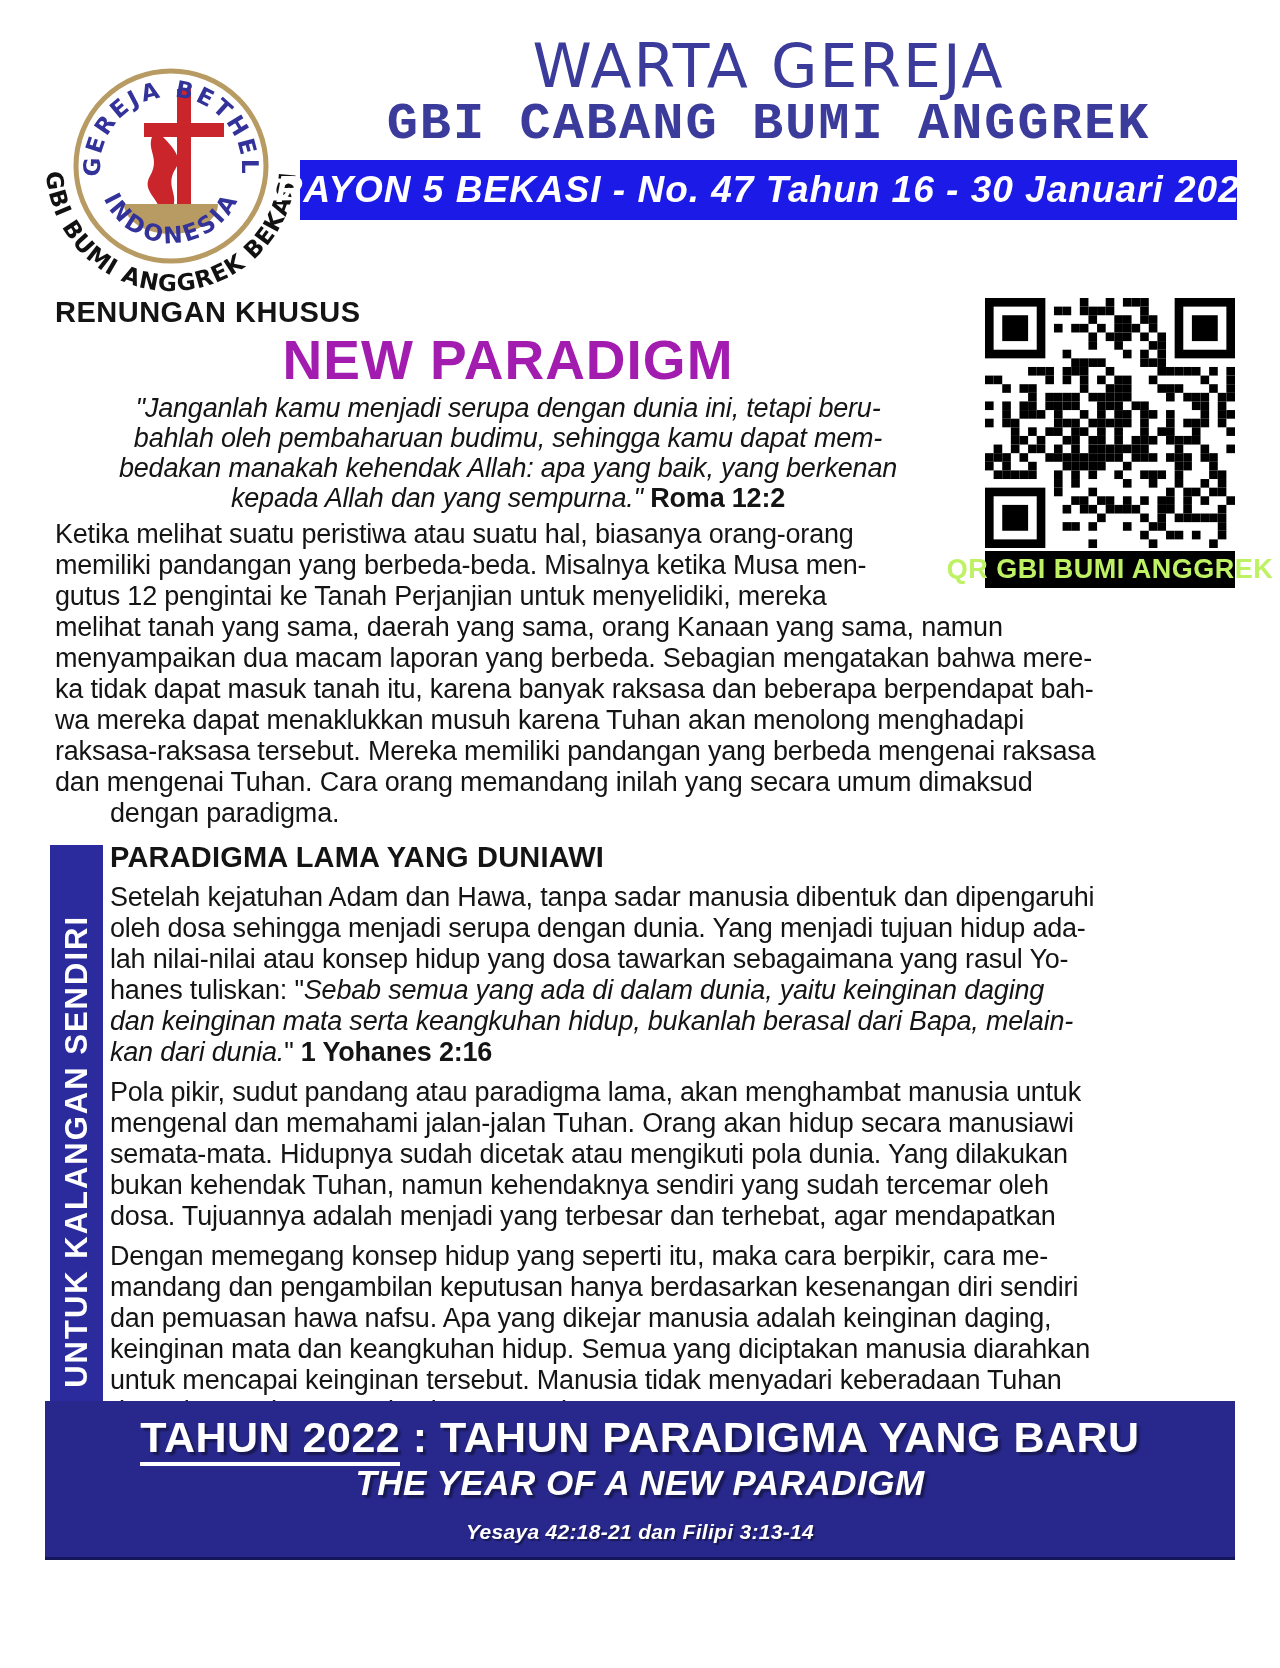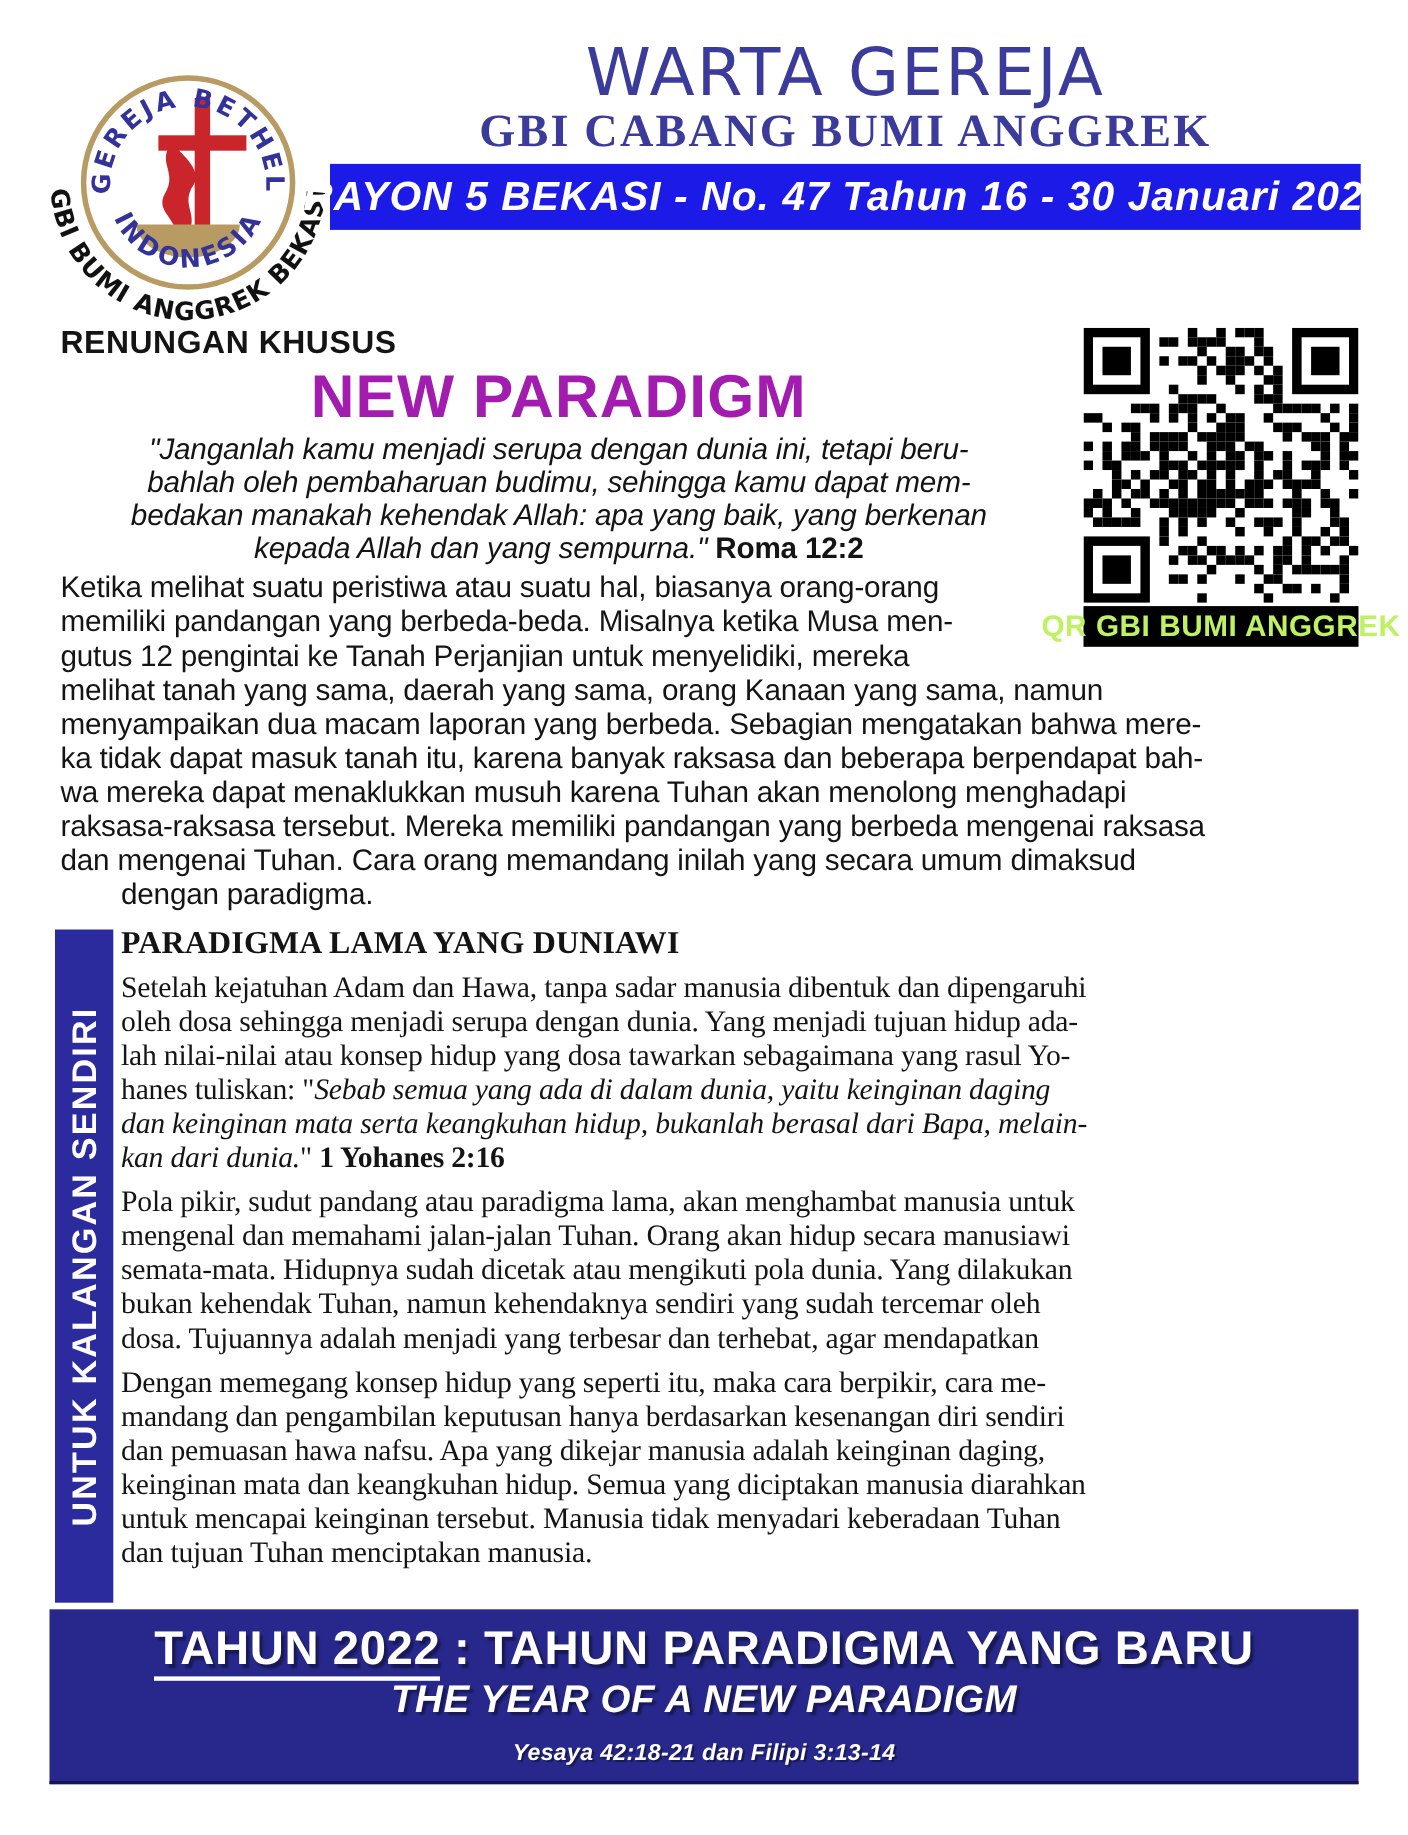--- a/index.html
+++ b/index.html
@@ -9,21 +9,21 @@
   }
   
   .masthead{position:relative;height:286px;}
   .logo-wrap{position:absolute;left:38px;top:44px;width:264px;height:270px;}
   .masthead-right{position:absolute;left:300px;right:43px;top:36px;text-align:center;}
   .paper-title{
     font-family:"DejaVu Sans",sans-serif;font-weight:400;font-size:60px;line-height:1.0;
     color:#3b3b9b;letter-spacing:2px;white-space:nowrap;
   }
   .paper-subtitle{
-    font-family:Liberation Serif, serif;font-weight:700;font-size:42px;line-height:1.05;
+    font-family:Liberation Mono, monospace;font-weight:700;font-size:52px;line-height:1.05;
     color:#3b3b9b;letter-spacing:2px;margin-top:2px;white-space:nowrap;
   }
   .issue-banner{
     margin-top:7px;height:60px;background:#1c1ae6;color:#ffffff;display:flex;
     align-items:center;justify-content:center;font-size:37px;font-weight:700;font-style:italic;
     letter-spacing:1px;white-space:nowrap;
   }
   
   .content{position:relative;padding:10px 45px 0 55px;}
   .qr-box{float:right;width:250px;margin:2px 0 8px 24px;}
@@ -42,36 +42,36 @@
     letter-spacing:-.2px;
   }
   .scripture-quote .qt{font-style:italic;}
   .scripture-quote .qref{font-style:normal;font-weight:800;}
   .body-text{
     margin:0 0 9px 0;font-size:27px;line-height:31px;white-space:pre-line;letter-spacing:-.2px;
     color:#141414;
   }
   .p1{margin-bottom:0;}
   .p1-tail{margin:0 0 10px 55px;font-size:27px;line-height:31px;letter-spacing:-.2px;}
-  .section-2{margin-left:55px;font-family:Liberation Serif, serif;}
+  .section-2{margin-left:55px;}
   .section-heading{margin:12px 0 9px 0;font-size:29px;line-height:32px;font-weight:800;letter-spacing:.2px;}
   .inline-italic{font-style:italic;}
   .inline-bold{font-weight:800;}
   
   .side-ribbon{
     position:absolute;left:50px;top:845px;width:53px;height:612px;background:#2b2b9e;
     display:flex;align-items:center;justify-content:center;
   }
   .side-ribbon span{
     writing-mode:vertical-rl;transform:rotate(180deg);color:#ffffff;font-weight:800;
     font-size:31px;letter-spacing:2px;white-space:nowrap;
   }
   
   .bottom-banner{
-    position:absolute;left:45px;right:45px;top:1463px;height:159px;background:#28288c;
+    position:absolute;left:45px;right:45px;top:1401px;height:159px;background:#28288c;
     border-bottom:3px solid #15155a;color:#ffffff;text-align:center;padding-top:13px;
     box-sizing:border-box;
   }
   .bb-line1{
     font-size:43px;line-height:46px;font-weight:800;letter-spacing:.5px;
     text-shadow:3px 3px 2px rgba(0,0,0,.4);white-space:nowrap;
   }
   .bb-line1 .u{border-bottom:4px solid #ffffff;padding-bottom:1px;}
   .bb-line2{
     font-size:35px;line-height:46px;font-weight:800;font-style:italic;letter-spacing:.5px;

